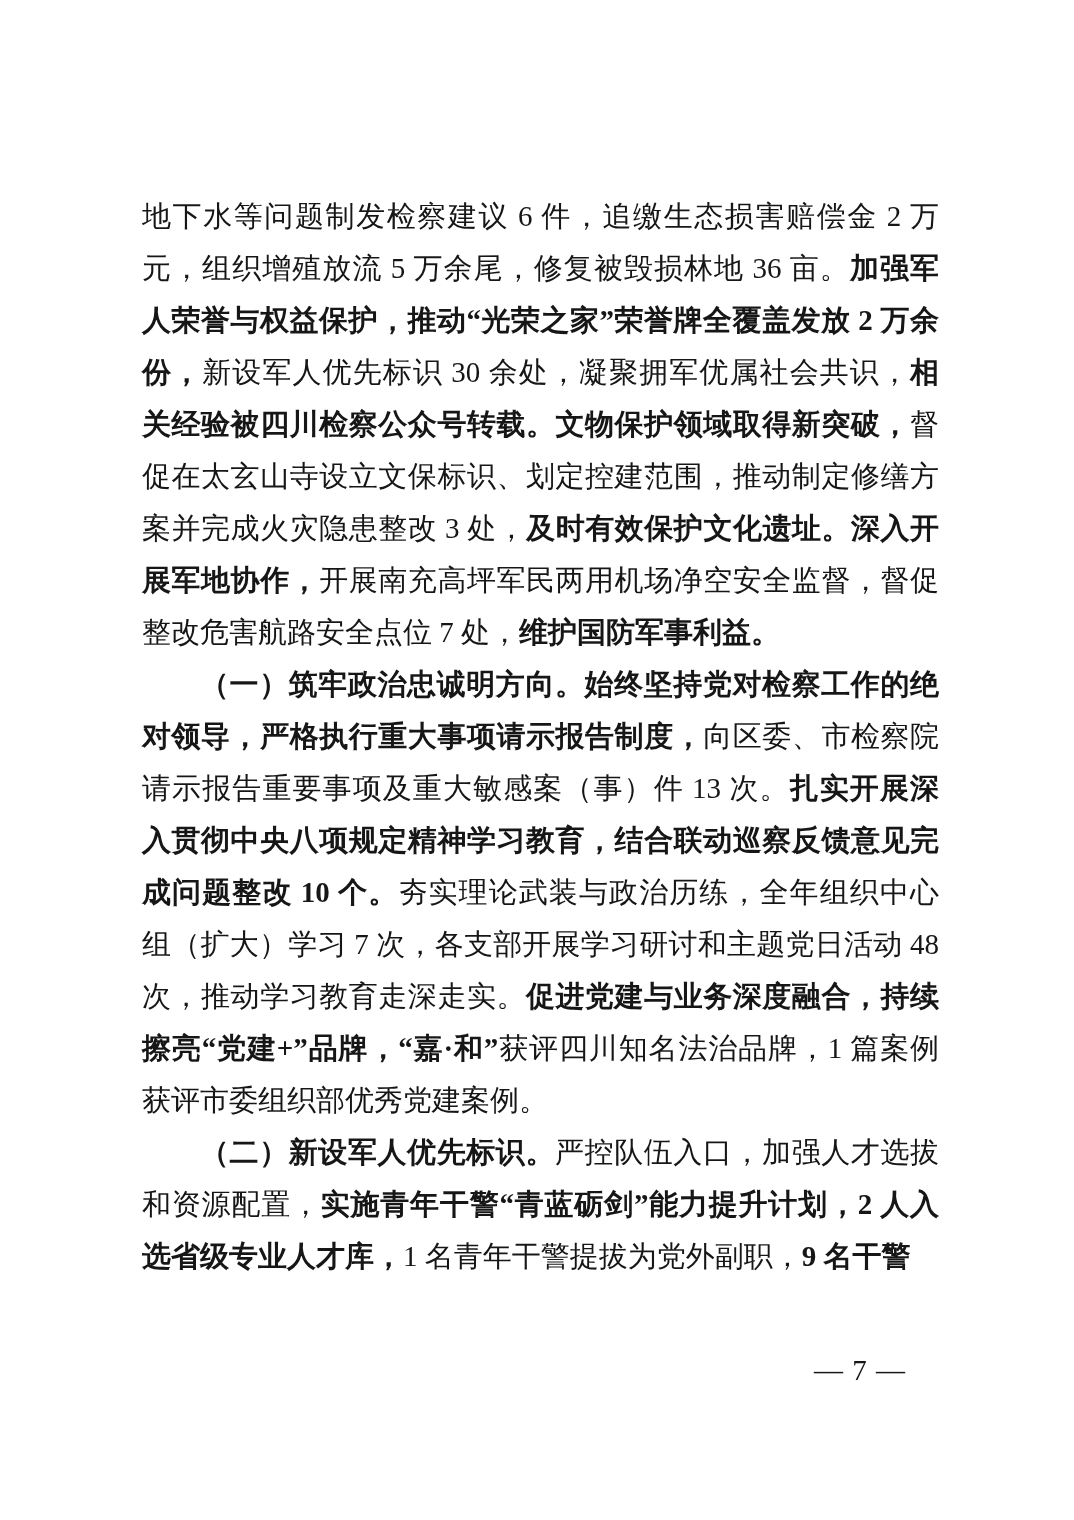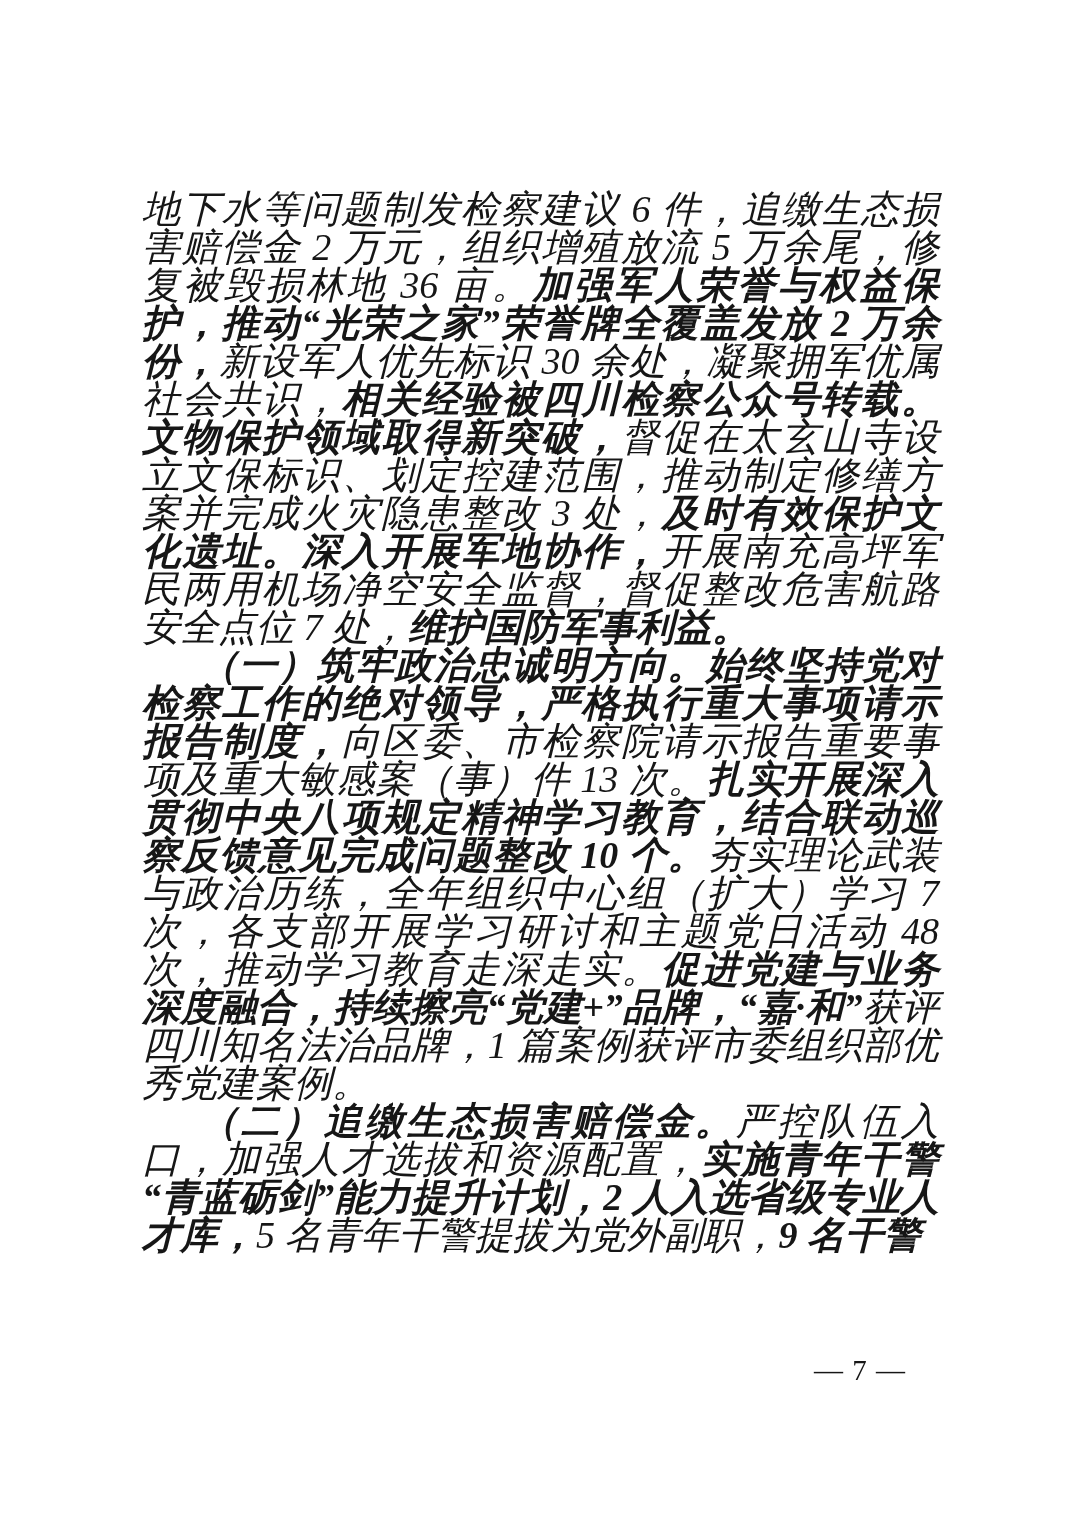--- a/index.html
+++ b/index.html
@@ -15,25 +15,24 @@
     background: #ffffff;
     overflow: hidden;
     color: #161616;
   }
   .content {
     position: absolute;
     left: 142px;
     top: 190px;
     width: 797px;
     font-family: "Liberation Serif", "DejaVu Serif", serif;
-    font-size: 38px;
-    line-height: 38px;
+    font-size: 29px;
+    line-height: 52px;
     text-align: justify;
     text-justify: inter-ideograph;
-    font-style: italic;
   }
   .para {
     margin: 0;
     padding: 0;
     text-indent: 58px; 
   }
   .para.continuation {
     text-indent: 0; 
   }
   .para.heading {
@@ -55,16 +54,16 @@
     white-space: nowrap;
   }
 </style>
 </head>
 <body>
 
 <div class="page">
   <main class="content">
       <p class="para continuation"><span class="run">地下水等问题制发检察建议 6 件，追缴生态损害赔偿金 2 万元，组织增殖放流 5 万余尾，修复被毁损林地 36 亩。</span><span class="run bold">加强军人荣誉与权益保护，推动“光荣之家”荣誉牌全覆盖发放 2 万余份，</span><span class="run">新设军人优先标识 30 余处，凝聚拥军优属社会共识，</span><span class="run bold">相关经验被四川检察公众号转载。文物保护领域取得新突破，</span><span class="run">督促在太玄山寺设立文保标识、划定控建范围，推动制定修缮方案并完成火灾隐患整改 3 处，</span><span class="run bold">及时有效保护文化遗址。深入开展军地协作，</span><span class="run">开展南充高坪军民两用机场净空安全监督，督促整改危害航路安全点位 7 处，</span><span class="run bold">维护国防军事利益。</span></p>
       <p class="para body"><span class="run bold">（一）筑牢政治忠诚明方向。始终坚持党对检察工作的绝对领导，严格执行重大事项请示报告制度，</span><span class="run">向区委、市检察院请示报告重要事项及重大敏感案（事）件 13 次。</span><span class="run bold">扎实开展深入贯彻中央八项规定精神学习教育，结合联动巡察反馈意见完成问题整改 10 个。</span><span class="run">夯实理论武装与政治历练，全年组织中心组（扩大）学习 7 次，各支部开展学习研讨和主题党日活动 48 次，推动学习教育走深走实。</span><span class="run bold">促进党建与业务深度融合，持续擦亮“党建+”品牌，“嘉·和”</span><span class="run">获评四川知名法治品牌，1 篇案例获评市委组织部优秀党建案例。</span></p>
-      <p class="para body"><span class="run bold">（二）追缴生态损害赔偿金。</span><span class="run">严控队伍入口，加强人才选拔和资源配置，</span><span class="run bold">实施青年干警“青蓝砺剑”能力提升计划，2 人入选省级专业人才库，</span><span class="run">5 名青年干警提拔为党外副职，</span><span class="run bold">9 名干警</span></p>
+      <p class="para body"><span class="run bold">（二）新设军人优先标识。</span><span class="run">严控队伍入口，加强人才选拔和资源配置，</span><span class="run bold">实施青年干警“青蓝砺剑”能力提升计划，2 人入选省级专业人才库，</span><span class="run">1 名青年干警提拔为党外副职，</span><span class="run bold">9 名干警</span></p>
     </main>
   <div class="page-number">— 7 —</div>
 </div>
 
 </body></html>

